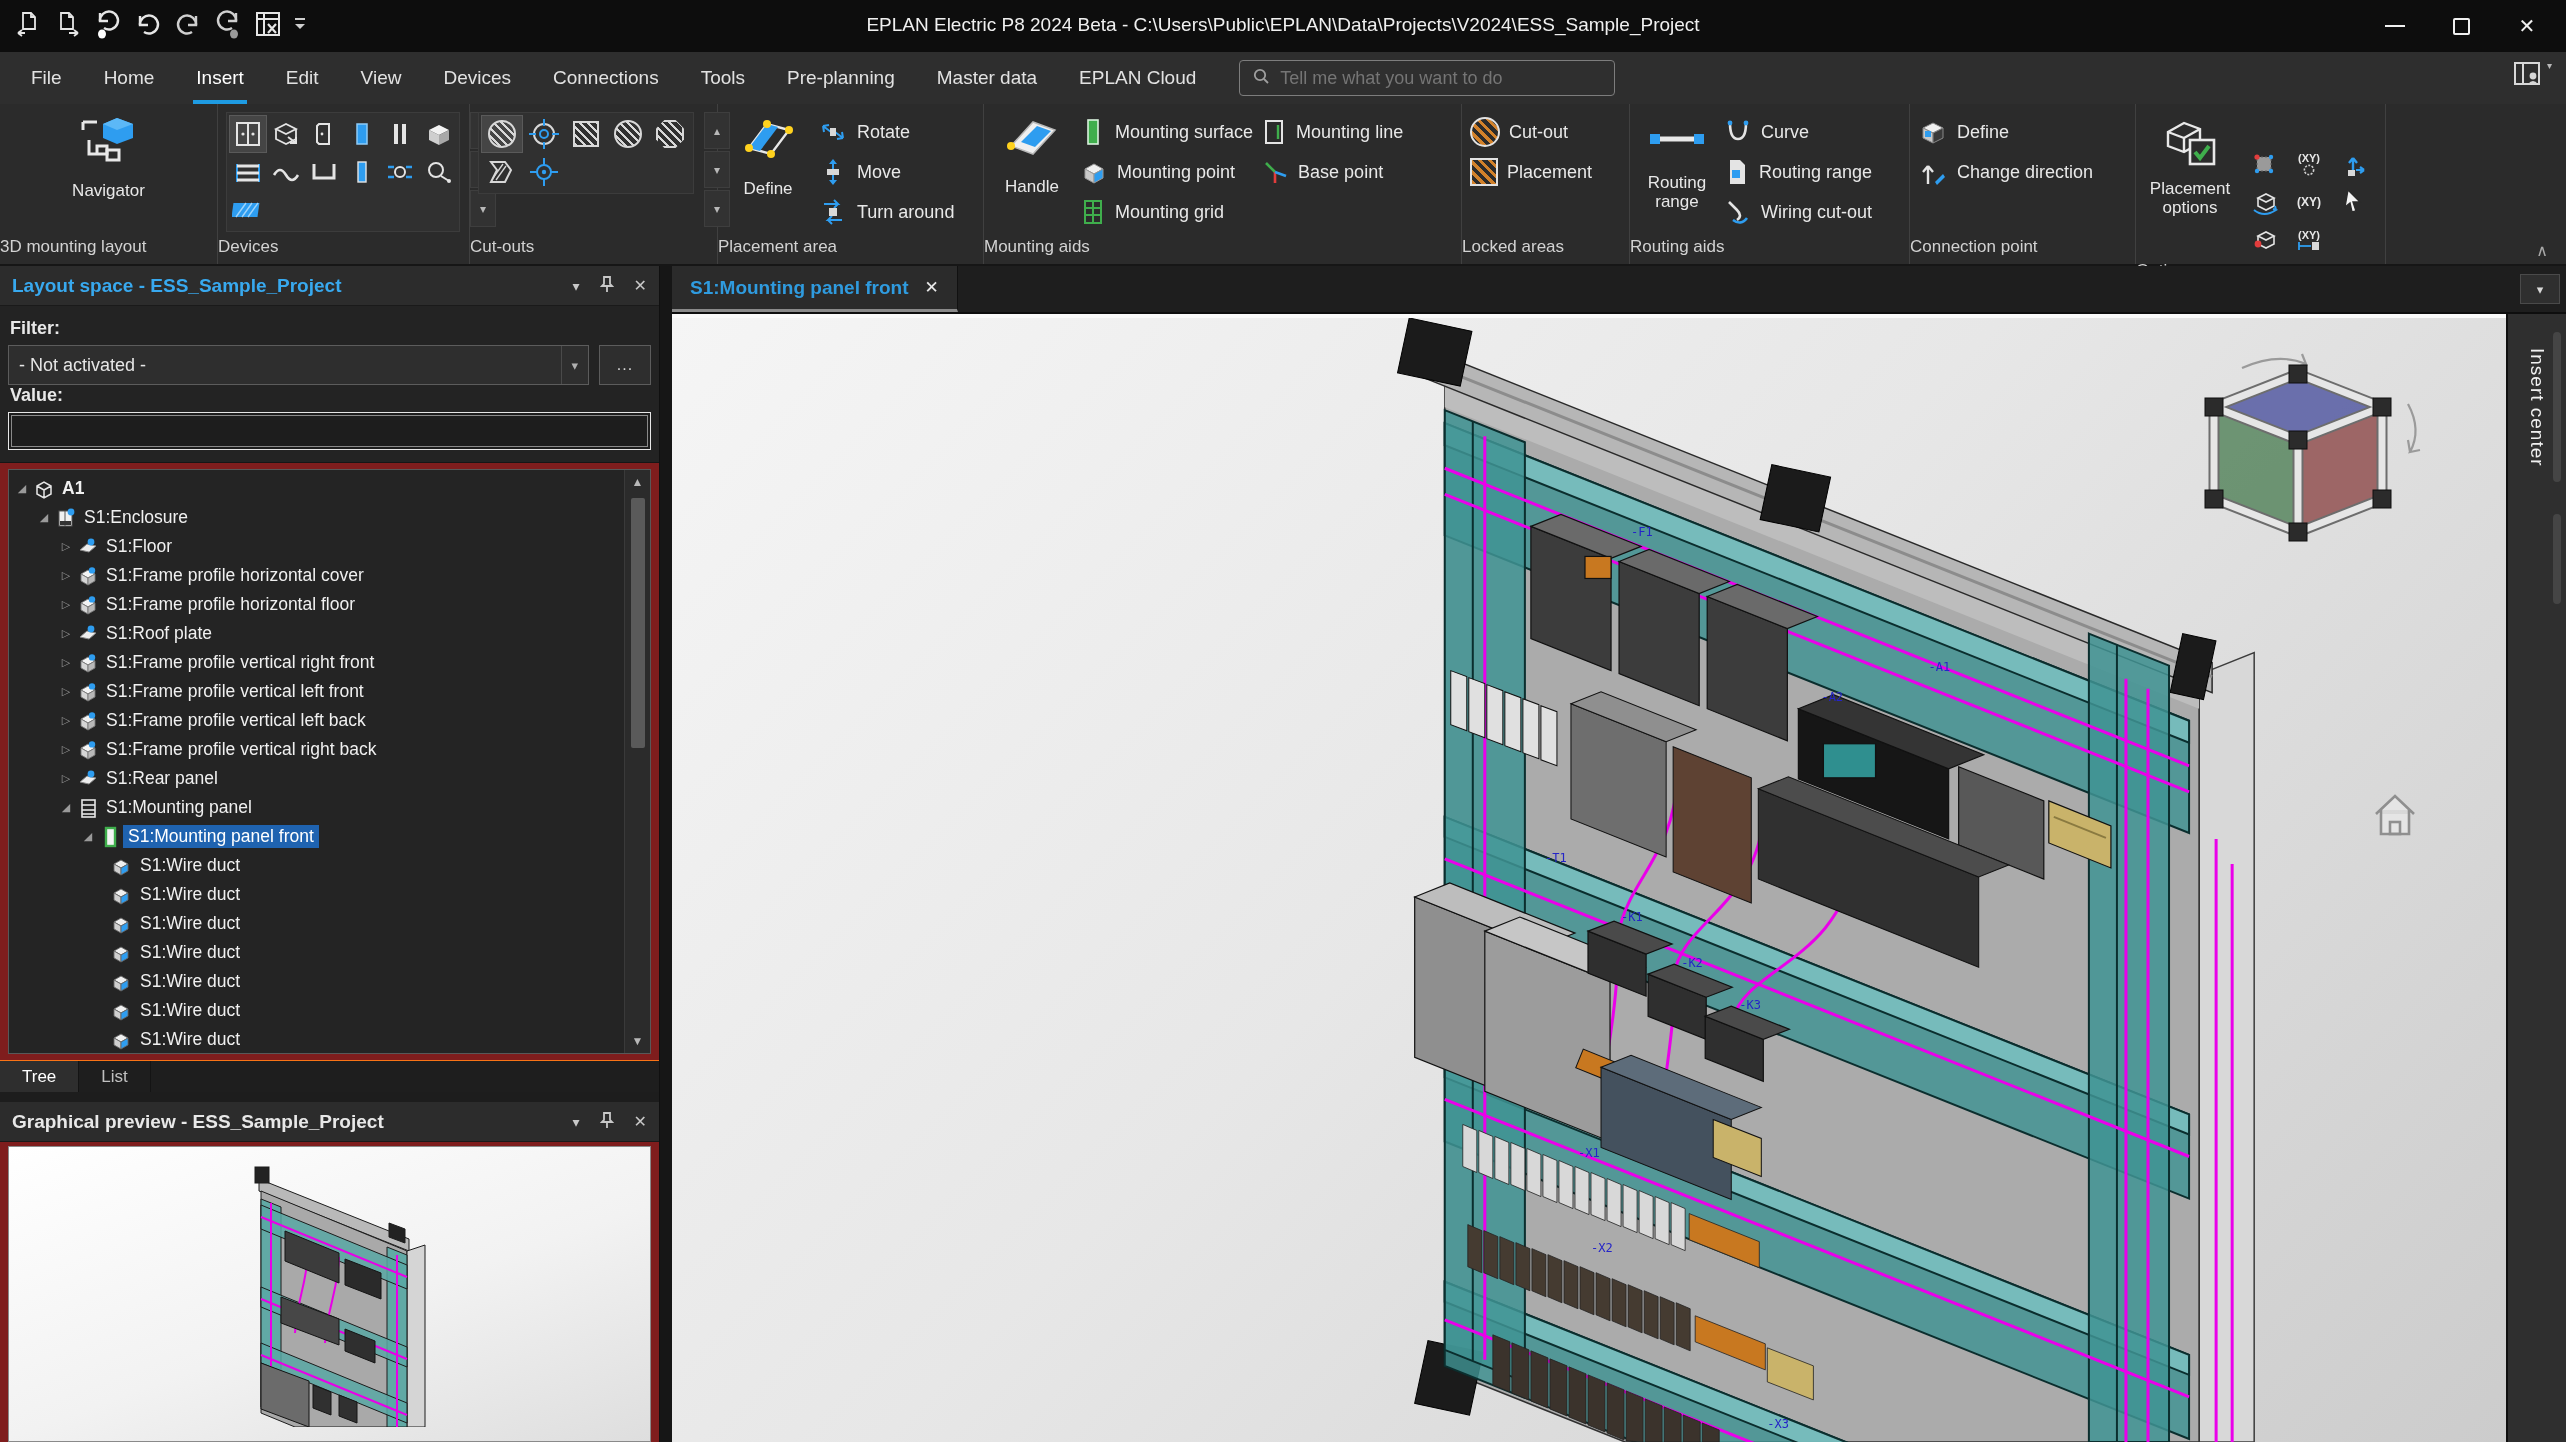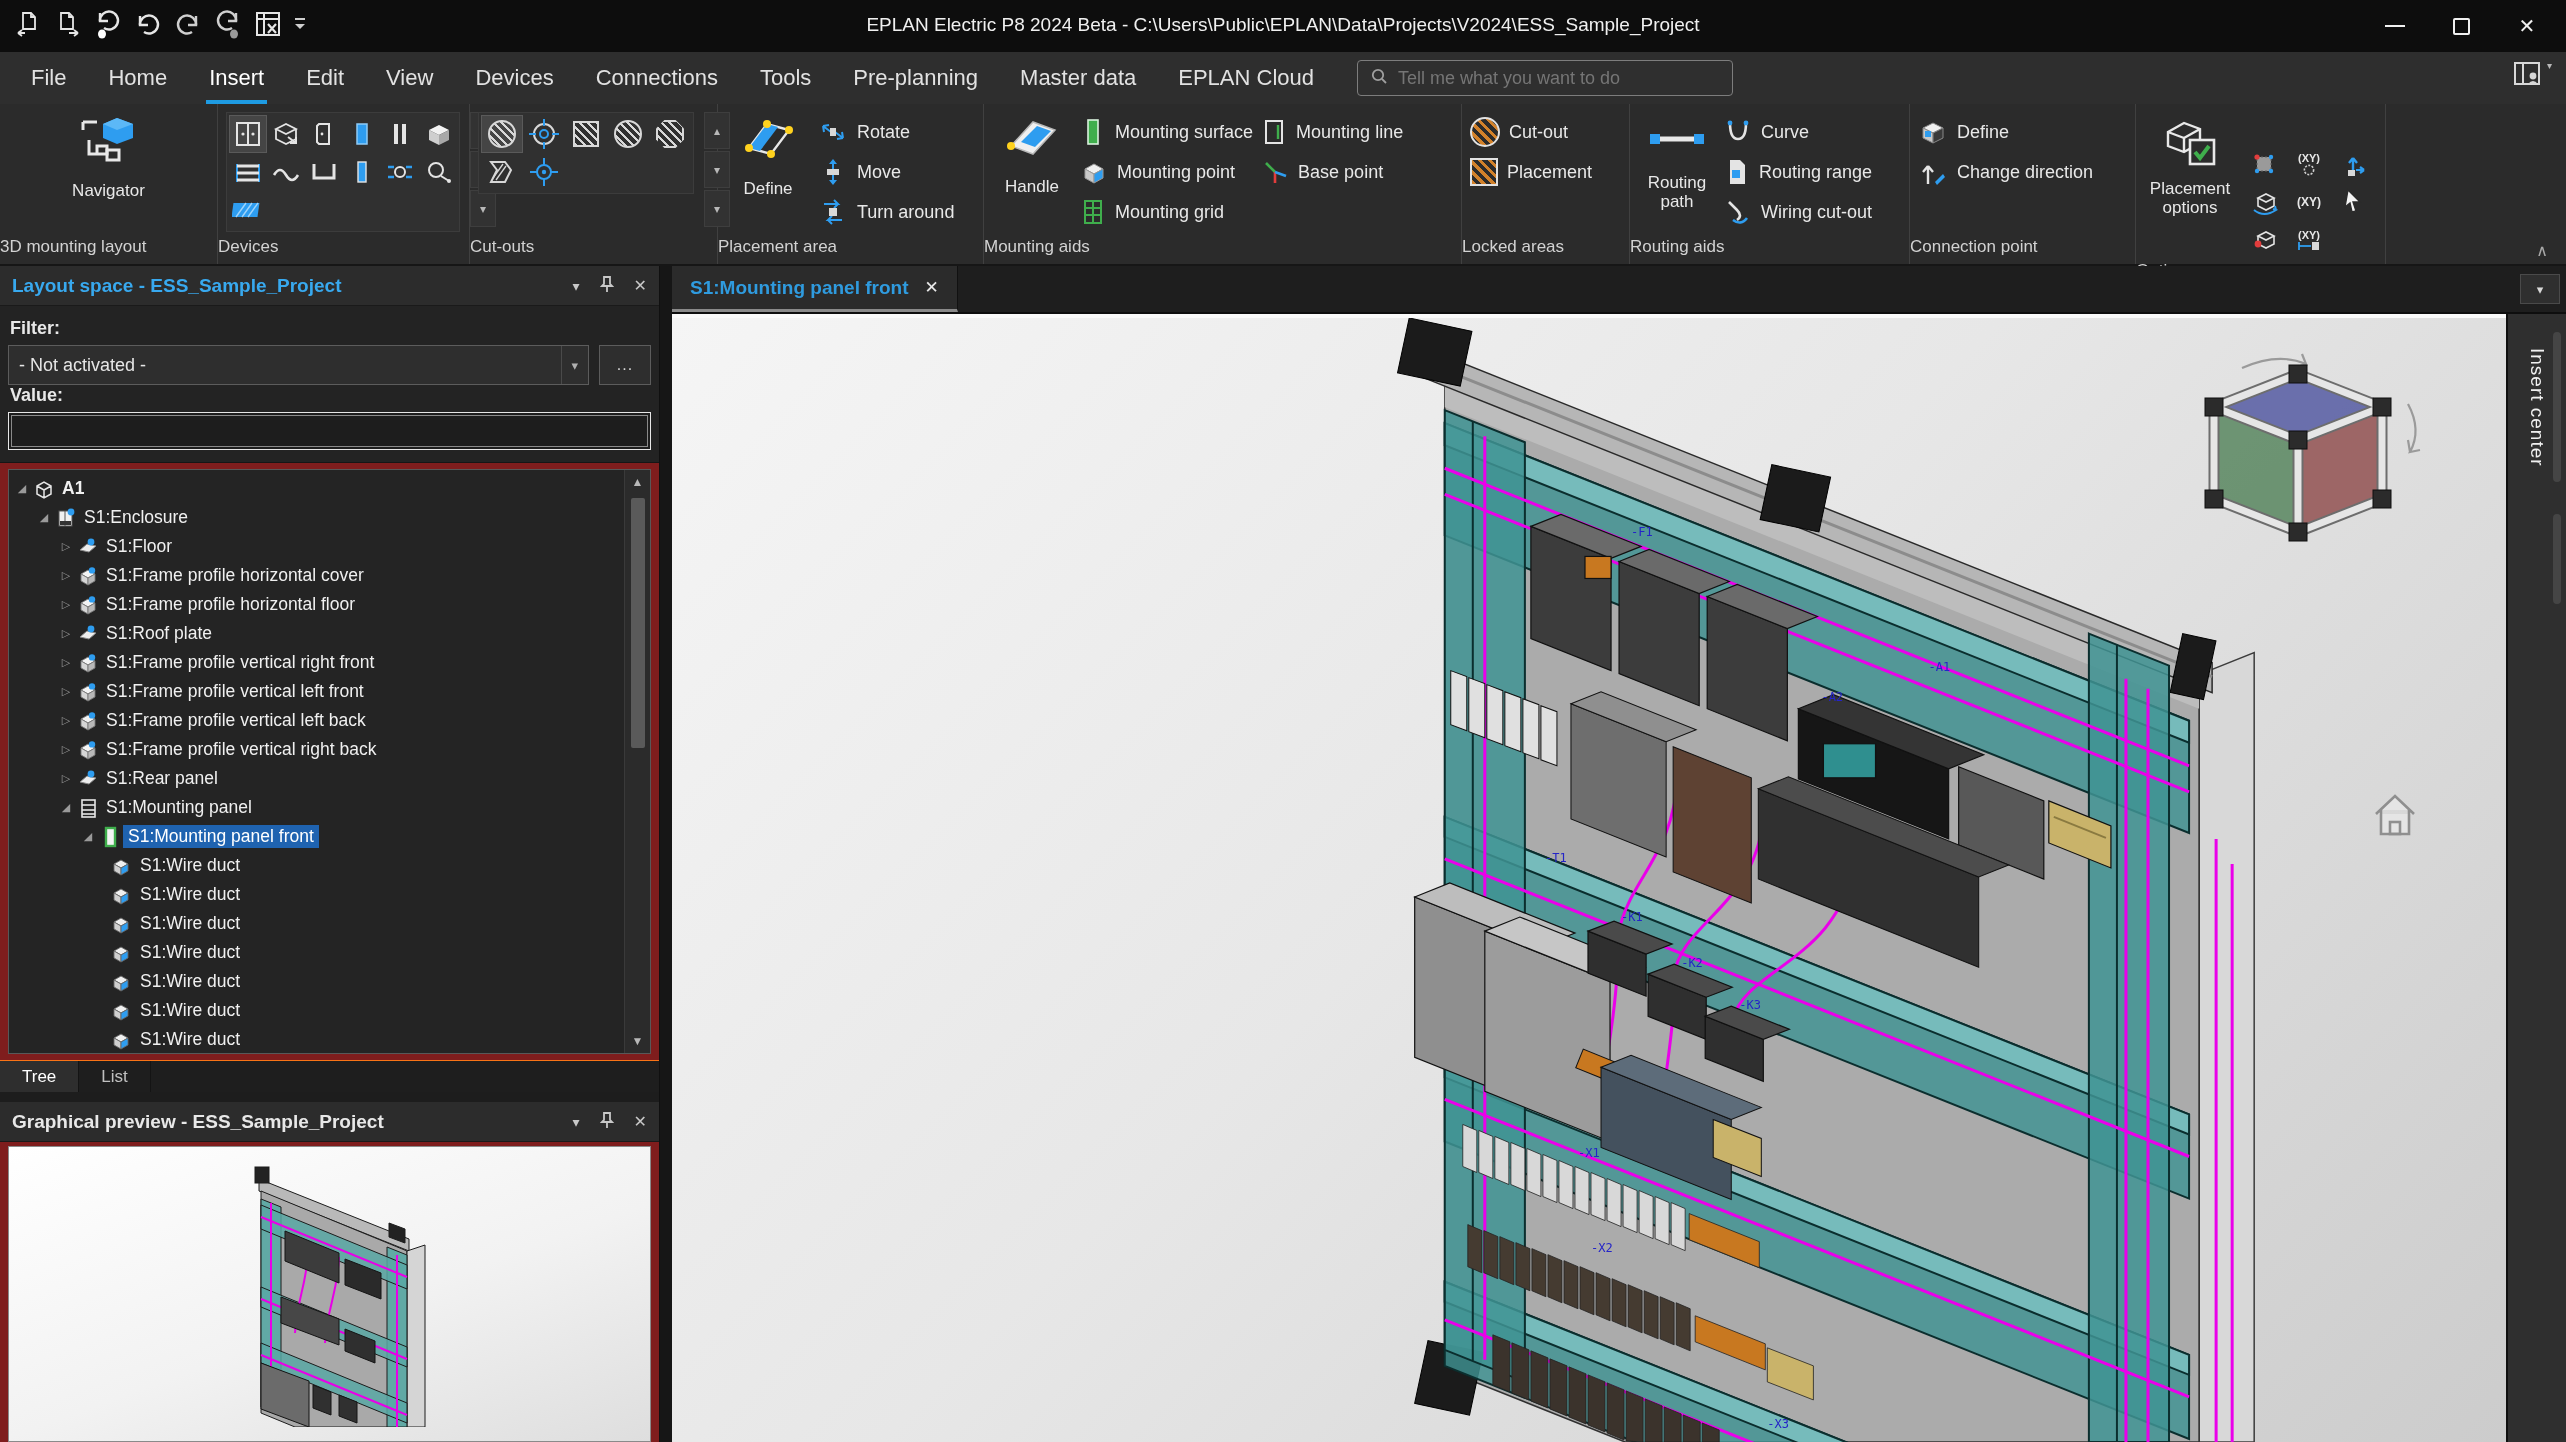--- a/index.html
+++ b/index.html
@@ -12,21 +12,21 @@
   .qat { position:absolute; left:10px; top:6px; display:flex; gap:4px; align-items:center; }
   .qat-btn { width:36px; height:36px; display:flex; align-items:center; justify-content:center; color:#e6e6e6; }
   .title-text { position:absolute; left:50%; top:14px; transform:translateX(-50%); font-size:19px; color:#f0f0f0; white-space:nowrap; }
   .win-controls { position:absolute; right:6px; top:0; height:52px; display:flex; align-items:center; }
   .win-btn { width:66px; height:46px; display:flex; align-items:center; justify-content:center; color:#f0f0f0; font-size:20px; }
   .min-glyph { width:20px; height:2px; background:#f0f0f0; }
   .max-glyph { width:17px; height:17px; border:2px solid #f0f0f0; border-radius:2px; }
 
   
   .menubar { height:52px; background:#2e2e2e; display:flex; align-items:stretch; padding-left:10px; position:relative; flex:0 0 auto; }
-  .menu-item { position:relative; display:flex; align-items:center; padding:0 21px; color:#e2e2e2; font-size:22px; cursor:default; }
+  .menu-item { position:relative; display:flex; align-items:center; padding:0 21px; color:#e2e2e2; font-size:19px; cursor:default; }
   .menu-item.active { color:#ffffff; }
   .menu-item.active::after { content:""; position:absolute; left:18px; right:18px; bottom:0; height:4px; background:#1e9be2; }
   .menu-search { display:flex; align-items:center; gap:10px; width:376px; height:36px; margin:8px 0 0 22px;
     border:1px solid #7d7d7d; border-radius:4px; background:#2f2f2f; padding:0 12px; }
   .menu-search input { flex:1; background:transparent; border:none; outline:none; color:#9f9f9f; font-size:18px; font-family:inherit; }
   .menu-right-ico { position:absolute; right:14px; top:8px; display:flex; align-items:flex-start; gap:2px; color:#cfcfcf; }
 
   
   .ribbon { height:162px; background:#2b2b2b; display:flex; align-items:stretch; border-bottom:2px solid #161616; position:relative; flex:0 0 auto; }
   .rgroup { display:flex; flex-direction:column; border-right:1px solid #404040; flex:0 0 auto; }
@@ -538,21 +538,21 @@
       <div class="rcontent">
         <div class="rbig" style="width:78px">
           <span>
             <svg width="60" height="50" viewBox="0 0 60 50">
                 <line x1="8" y1="25" x2="52" y2="25" stroke="#e8e8e8" stroke-width="5"></line>
                 <rect x="3" y="20" width="10" height="10" fill="#2e9df0"></rect>
                 <rect x="47" y="20" width="10" height="10" fill="#2e9df0"></rect>
               </svg>
           </span>
           <span class="rbig-lbl">Routing
-path</span>
+range</span>
         </div>
         <div class="rsmall-col">
           <div class="rsmall">
             <svg width="28" height="26">
                 <path d="M6 4 q0 16 8 16 q8 0 8 -16" fill="none" stroke="#e4e4e4" stroke-width="2.6"></path>
                 <circle cx="6" cy="4" r="2.4" fill="#2e9df0"></circle>
                 <circle cx="22" cy="4" r="2.4" fill="#2e9df0"></circle>
               </svg>
             <span>Curve</span>
           </div>

